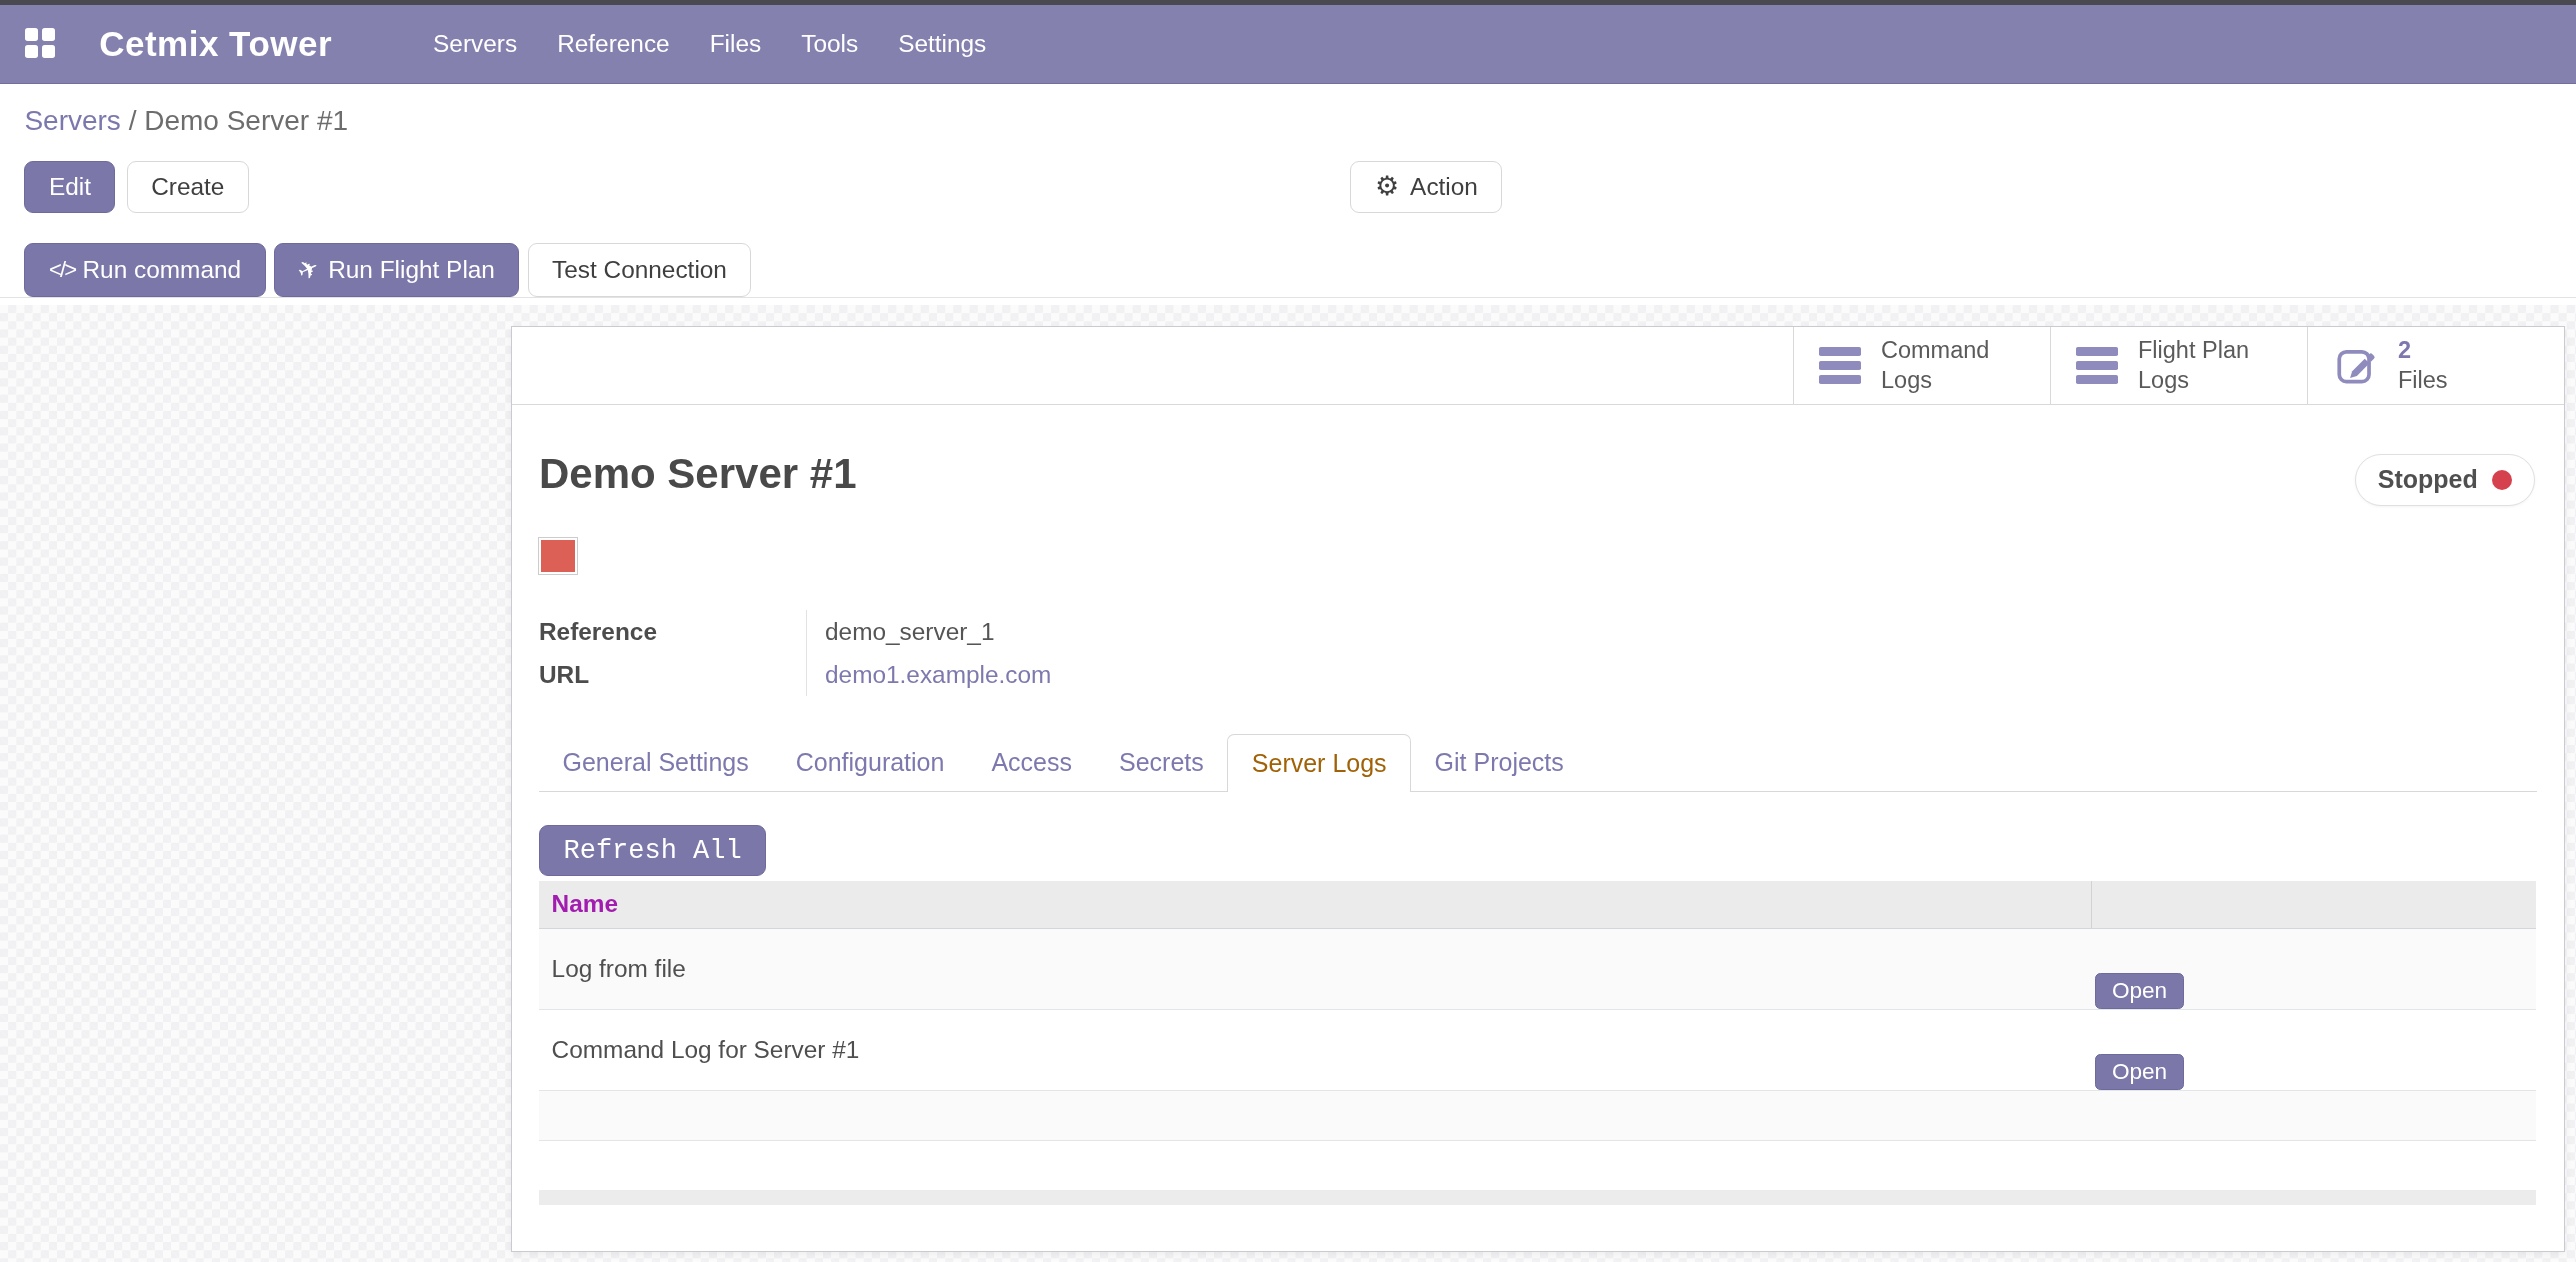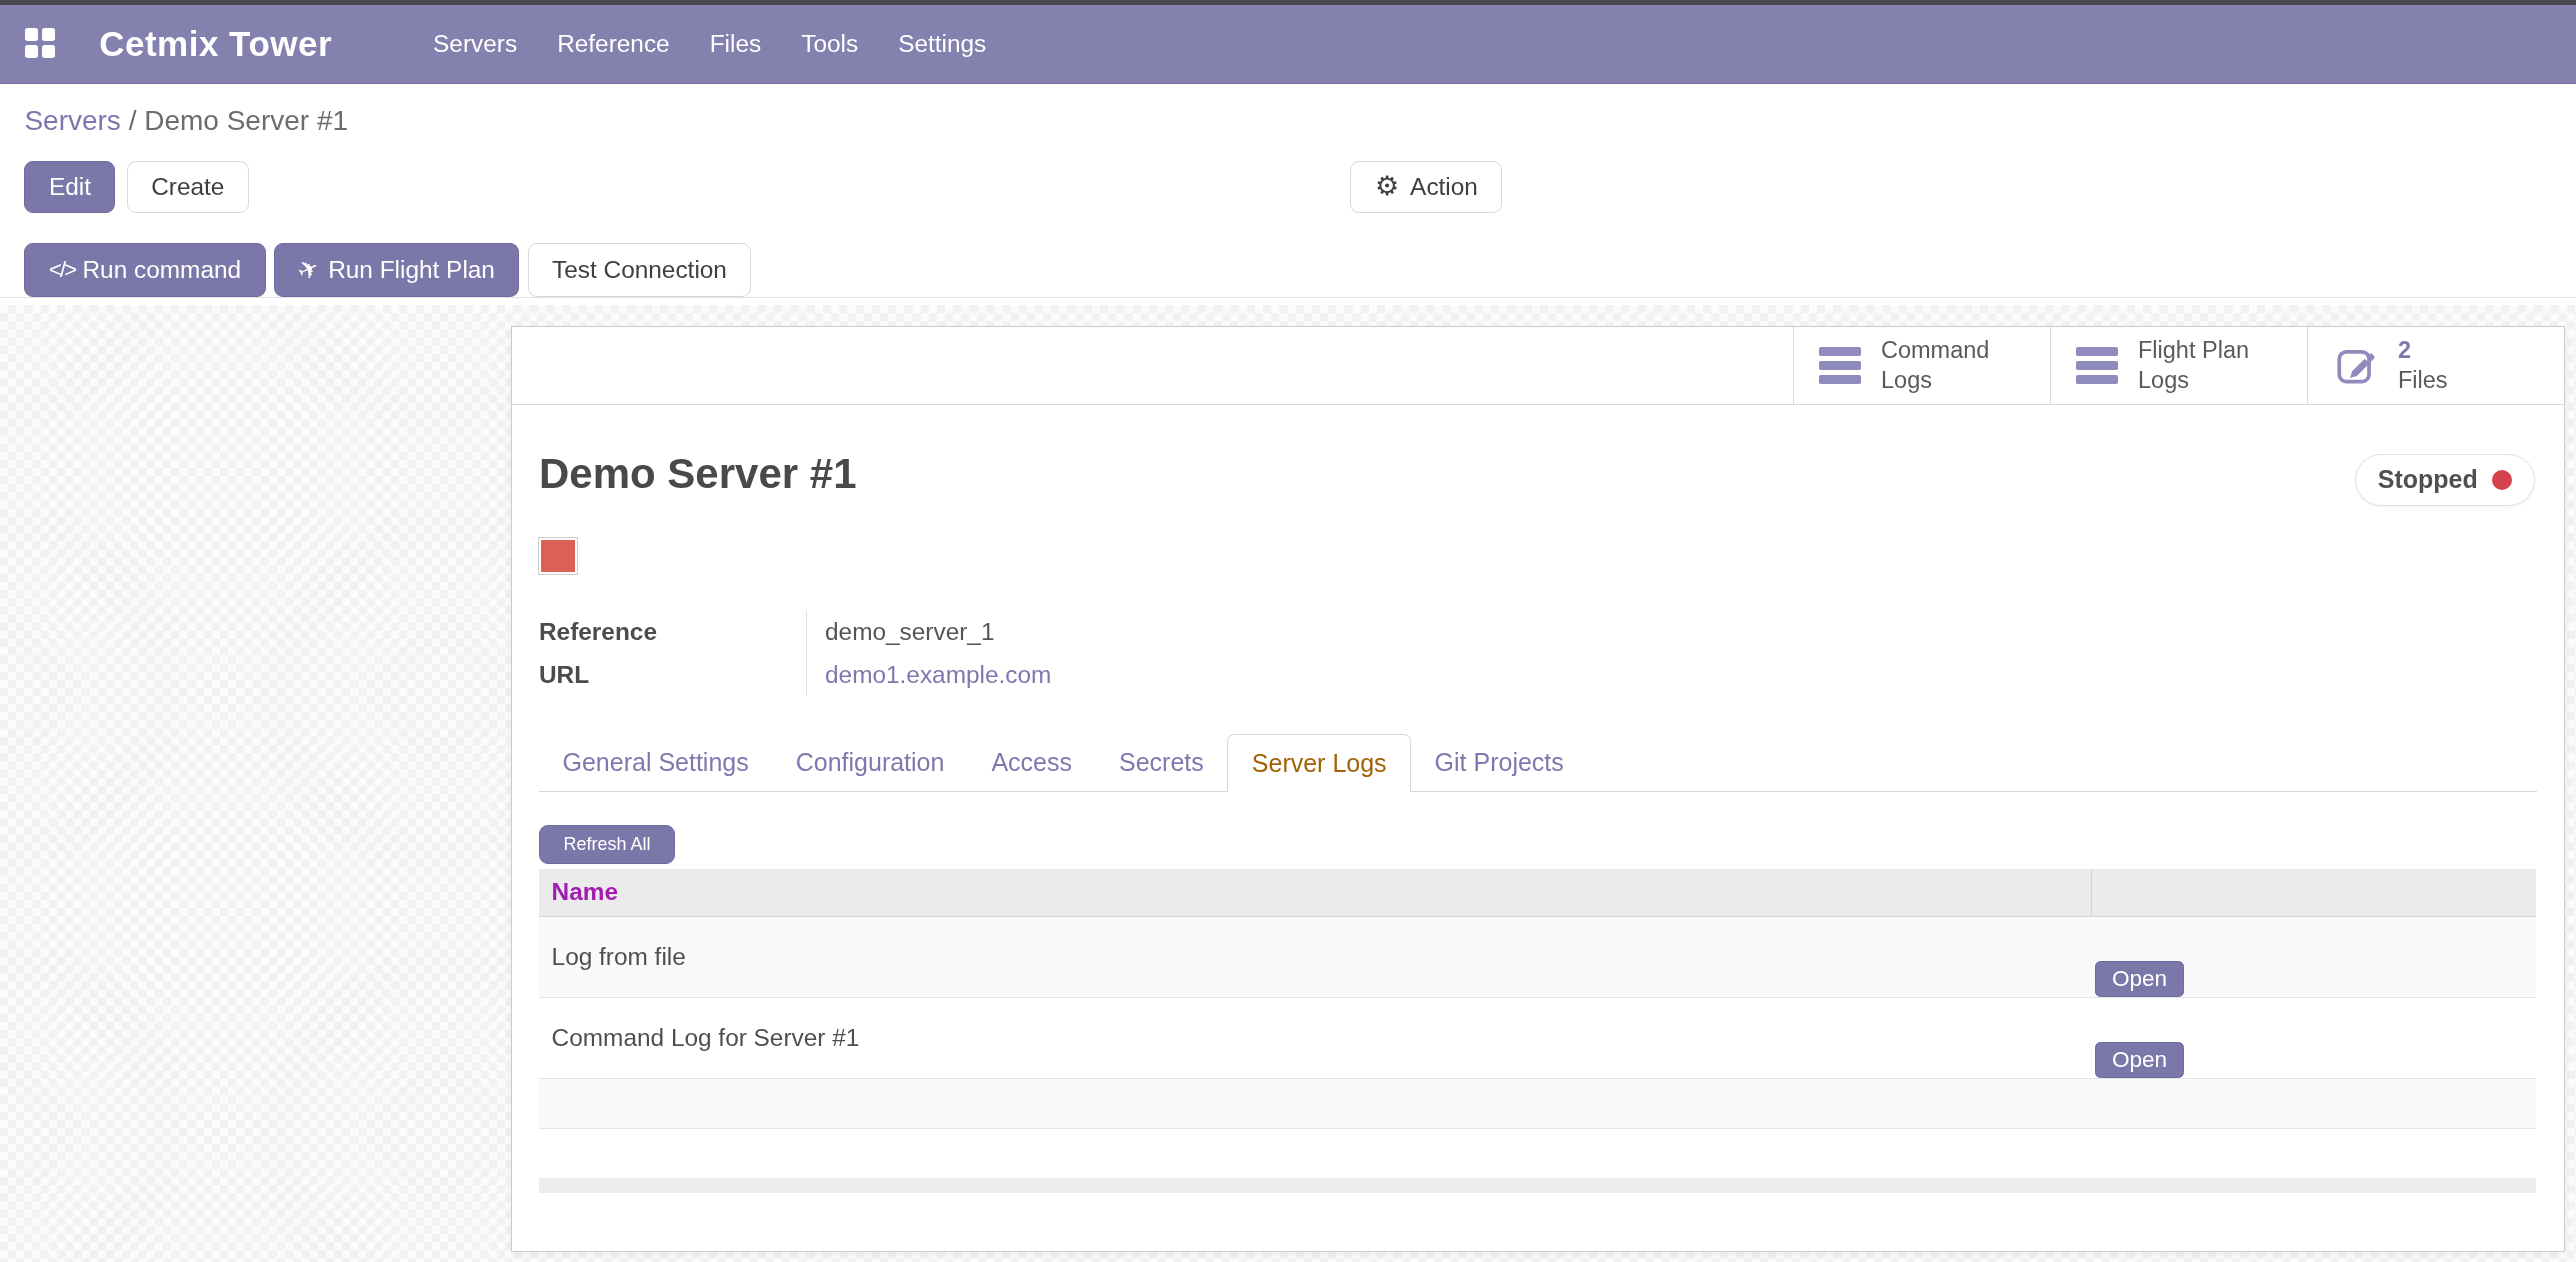--- a/index.html
+++ b/index.html
@@ -74,21 +74,21 @@
   .field-value.link { color:#7d79ae; cursor:pointer; }
 
   
   .tabs { margin-top:38px; display:flex; border-bottom:0.9px solid #d8d8d8; height:58px; }
   .tab { font-size:25px; color:#7d79ae; padding:0 23.5px; line-height:56px; cursor:pointer; white-space:nowrap; }
   .tab.active { color:#a16207; background:#ffffff; border:0.9px solid #d8d8d8; border-bottom:none;
                 border-radius:7.2px 7.2px 0 0; margin-bottom:-0.9px; }
 
   
   .panel { padding-top:33px; }
-  .refresh-btn { height:39px; font-size:18px; }
+  .refresh-btn { height:51px; font-size:27px;font-family:Liberation Mono, monospace; }
   .log-table { margin-top:4.5px; width:1997px; border-collapse:collapse; font-size:24.4px; color:#4f4f4f; }
   .log-table th { background:#ebebeb; height:48px; text-align:left; padding-left:12.6px;
                   font-weight:700; color:#a21caf; border-bottom:0.9px solid #d3d7db; cursor:pointer; }
   .log-table th.col-action { border-left:0.9px solid #d2d2d2; width:445px; }
   .log-table td { height:57px; padding-left:12.6px; border-bottom:0.9px solid #e3e6e9; background:#ffffff; }
   .log-table tr.striped td { background:#fafafa; }
   .log-table tr.empty td { height:50px; }
   .open-btn { display:inline-flex; align-items:center; height:36px; padding:0 16.3px; font-size:22.6px;
               background:#7b77a9; border:0.9px solid #6e6a9e; color:#ffffff; border-radius:5.4px; cursor:pointer;margin-top:44px; }
   .td-action { padding-left:3.6px !important; }

